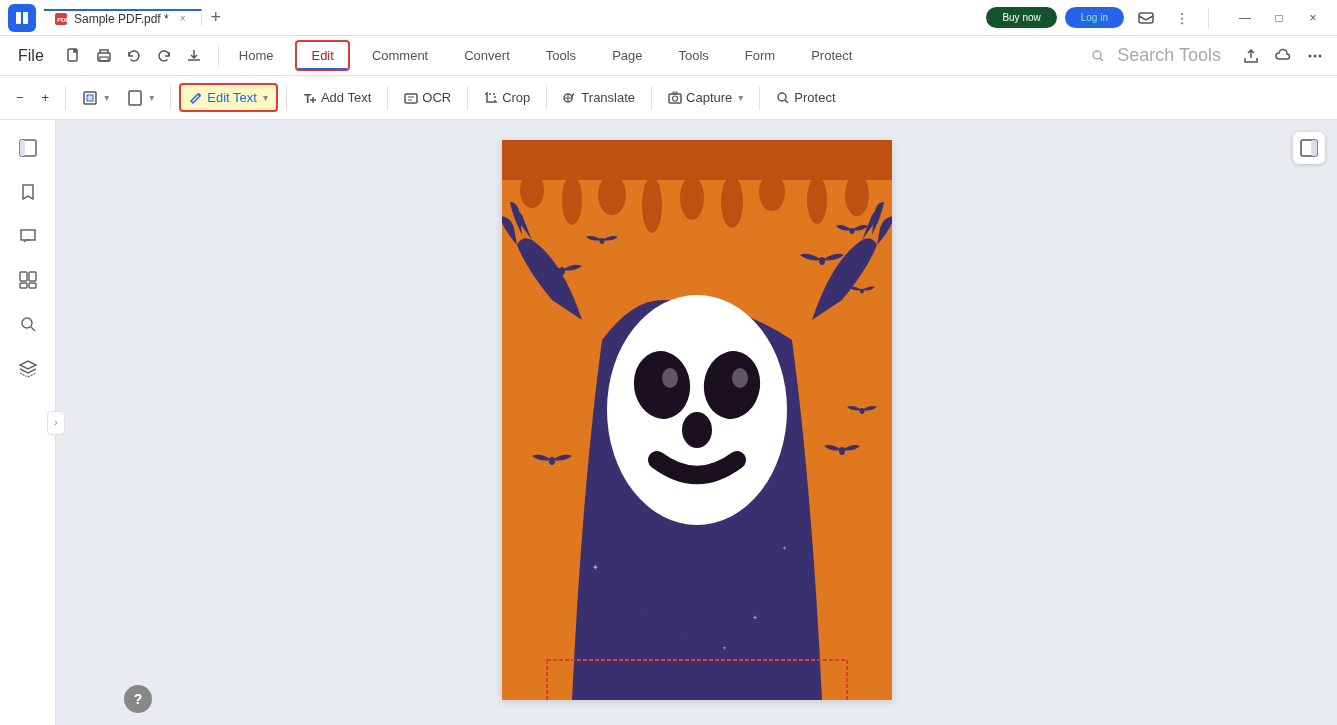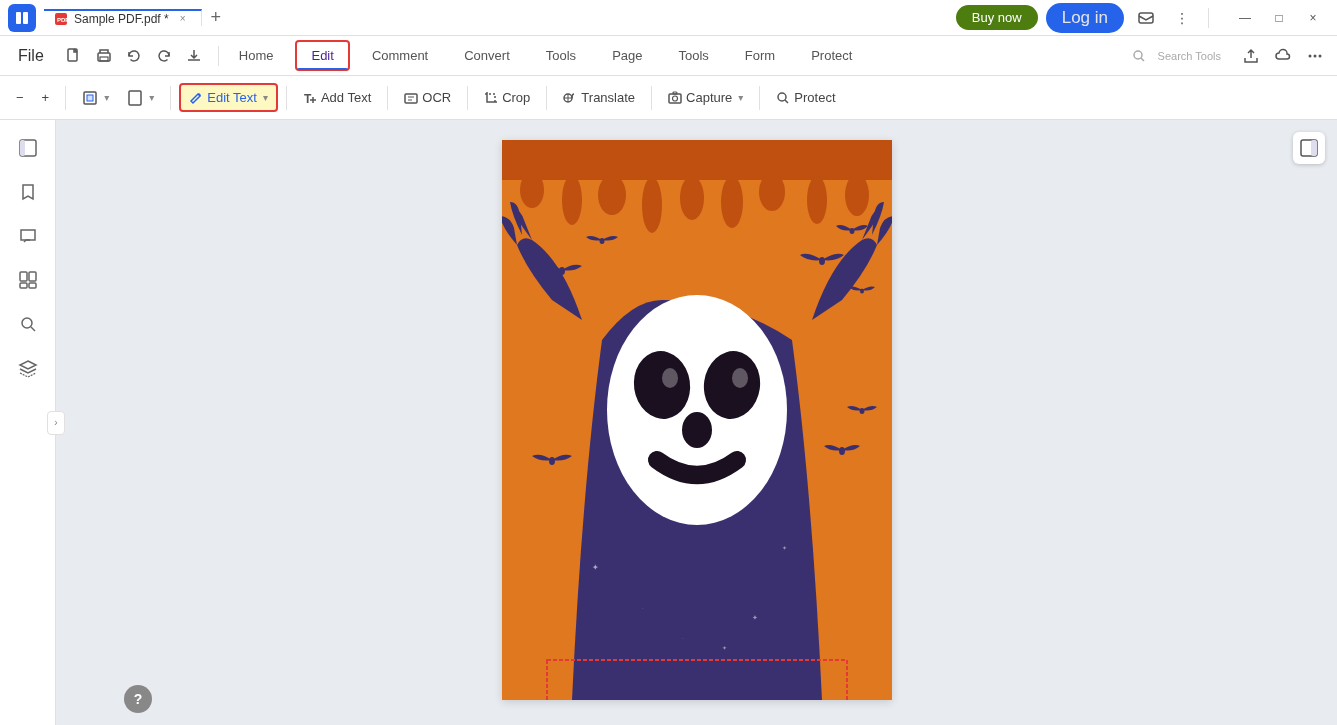--- a/index.html
+++ b/index.html
@@ -11,41 +11,41 @@
       border-bottom: 1px solid #e0e0e0; padding: 9px 8px; user-select: none;
     }
     .titlebar-logo { width: 28px; height: 28px; background: #2563eb; border-radius: 6px; display: flex; align-items: center; justify-content: center; margin-right: 8px; flex-shrink: 0; }
     .titlebar-logo svg { width: 16px; height: 16px; }
     .tab-area { display: flex; align-items: center; flex: 1; height: 100%; }
     .tab { display: flex; align-items: center; height: 100%; padding: 0 10px; background: #fff; border-right: 1px solid #e0e0e0; border-top: 2px solid transparent; font-size: 12px; color: #333; gap: 6px; min-width: 120px; }
     .tab.active { border-top-color: #2563eb; }
     .tab-close { width: 16px; height: 16px; border-radius: 50%; display: flex; align-items: center; justify-content: center; cursor: pointer; color: #888; font-size: 10px; margin-left: auto; }
     .tab-add { width: 28px; height: 28px; display: flex; align-items: center; justify-content: center; cursor: pointer; color: #666; font-size: 18px; border-radius: 4px; }
     .titlebar-actions { display: flex; align-items: center; gap: 8px; margin-left: auto; }
-    .btn-buy { background: #4d7c0f; color: #fff; border: none; border-radius: 16px; padding: 5px 16px; font-size: 13px; cursor: pointer; font-weight: 500; }
-    .btn-login { background: #2563eb; color: #e5e5e5; border: none; border-radius: 16px; padding: 5px 16px; font-size: 17px; cursor: pointer; font-weight: 500; }
+    .btn-buy { background: #14532d; color: #fff; border: none; border-radius: 16px; padding: 5px 16px; font-size: 10px; cursor: pointer; font-weight: 500; }
+    .btn-login { background: #2563eb; color: #86efac; border: none; border-radius: 16px; padding: 5px 16px; font-size: 10px; cursor: pointer; font-weight: 500; }
     .titlebar-icon { width: 28px; height: 28px; display: flex; align-items: center; justify-content: center; cursor: pointer; color: #555; border-radius: 4px; font-size: 14px; }
     .win-controls { display: flex; align-items: center; gap: 2px; margin-left: 8px; }
     .win-btn { width: 32px; height: 28px; display: flex; align-items: center; justify-content: center; cursor: pointer; font-size: 12px; color: #555; }
 
     
     .menubar {
       display: flex; align-items: center; height: 40px; background: #fff;
       border-bottom: 1px solid #e0e0e0; padding: 0 8px; gap: 2px;
     }
     .menu-file { padding: 4px 10px; font-size: 16px; color: #333; cursor: pointer; border-radius: 4px; }
     .menu-icons { display: flex; align-items: center; gap: 2px; margin: 0 4px; }
     .menu-icon-btn { width: 28px; height: 28px; display: flex; align-items: center; justify-content: center; cursor: pointer; color: #555; border-radius: 4px; font-size: 14px; }
     .menu-separator { width: 1px; height: 20px; background: #e0e0e0; margin: 0 4px; }
     .menu-tabs { display: flex; align-items: center; gap: 8px; }
     .menu-tab { padding: 6px 14px; font-size: 13px; color: #555; cursor: pointer; border-radius: 4px; position: relative; }
-    .menu-tab.active { color: #4c1d95; font-weight: 500; }
+    .menu-tab.active { color: #b91c1c; font-weight: 500; }
     .menu-tab.active::after { content: ''; position: absolute; bottom: -1px; left: 0; right: 0; height: 2px; background: #2563eb; border-radius: 2px 2px 0 0; }
     .menu-tab.highlighted { border: 2px solid #e53935; border-radius: 4px; }
-    .search-tools { display: flex; align-items: center; gap: 12px; margin-left: auto; padding: 4px 10px; color: #aaa; font-size: 11px; cursor: pointer; }
+    .search-tools { display: flex; align-items: center; gap: 12px; margin-left: auto; padding: 4px 10px; color: #aaa; font-size: 18px; cursor: pointer; }
     .right-icons { display: flex; align-items: center; gap: 4px; margin-left: 4px; }
 
     
     .toolbar {
       display: flex; align-items: center; height: 44px; background: #fff;
       border-bottom: 1px solid #e0e0e0; padding: 0 8px; gap: 2px;
     }
     .toolbar-group { display: flex; align-items: center; gap: 2px; }
     .toolbar-separator { width: 1px; height: 24px; background: #e0e0e0; margin: 0 6px; }
     .toolbar-btn { display: flex; align-items: center; gap: 4px; padding: 5px 8px; border: none; background: none; border-radius: 4px; cursor: pointer; color: #444; font-size: 13px; white-space: nowrap; }

